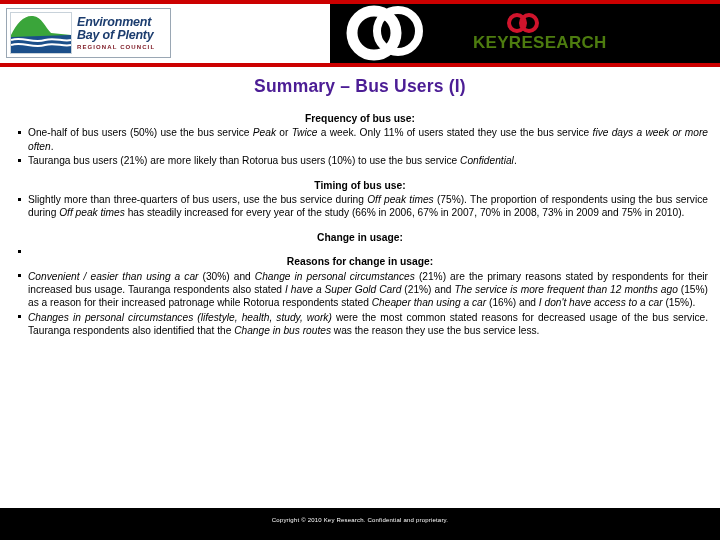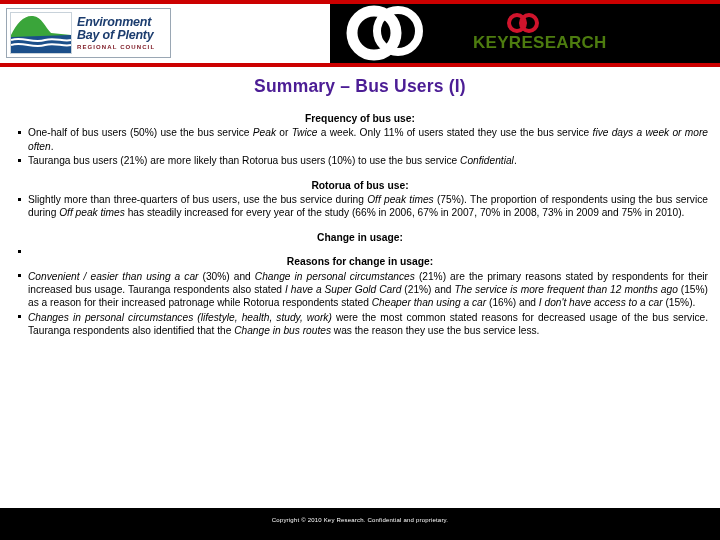--- a/index.html
+++ b/index.html
@@ -119,21 +119,21 @@
 
     <div class="sec">
       <div class="sec-h">Frequency of bus use:</div>
       <ul>
         <li class="just"><span class="bul"></span><span>One-half of bus users (50%) use the bus service <i>Peak</i> or <i>Twice</i> a week.  Only 11% of users stated they use the bus service <i>five days a week or more often</i>.</span></li>
         <li class="just"><span class="bul"></span><span>Tauranga bus users (21%) are more likely than Rotorua bus users (10%) to use the bus service <i>Confidential</i>.</span></li>
       </ul>
     </div>
 
     <div class="sec">
-      <div class="sec-h">Rotorua of bus use:</div>
+      <div class="sec-h">Timing of bus use:</div>
       <ul>
         <li class="just"><span class="bul"></span><span>Slightly more than three-quarters of bus users, use the bus service during <i>Off peak times</i> (75%).  The proportion of respondents using the bus service during <i>Off peak times</i> has steadily increased for every year of the study (66% in 2006, 67% in 2007, 70% in 2008, 73% in 2009 and 75% in 2010).</span></li>
       </ul>
     </div>
 
     <div class="sec">
       <div class="sec-h">Change in usage:</div>
       <ul>
         <li class="just"><span class="bul"></span></li>
         <li class="just"><span class="bul"></span></li>

